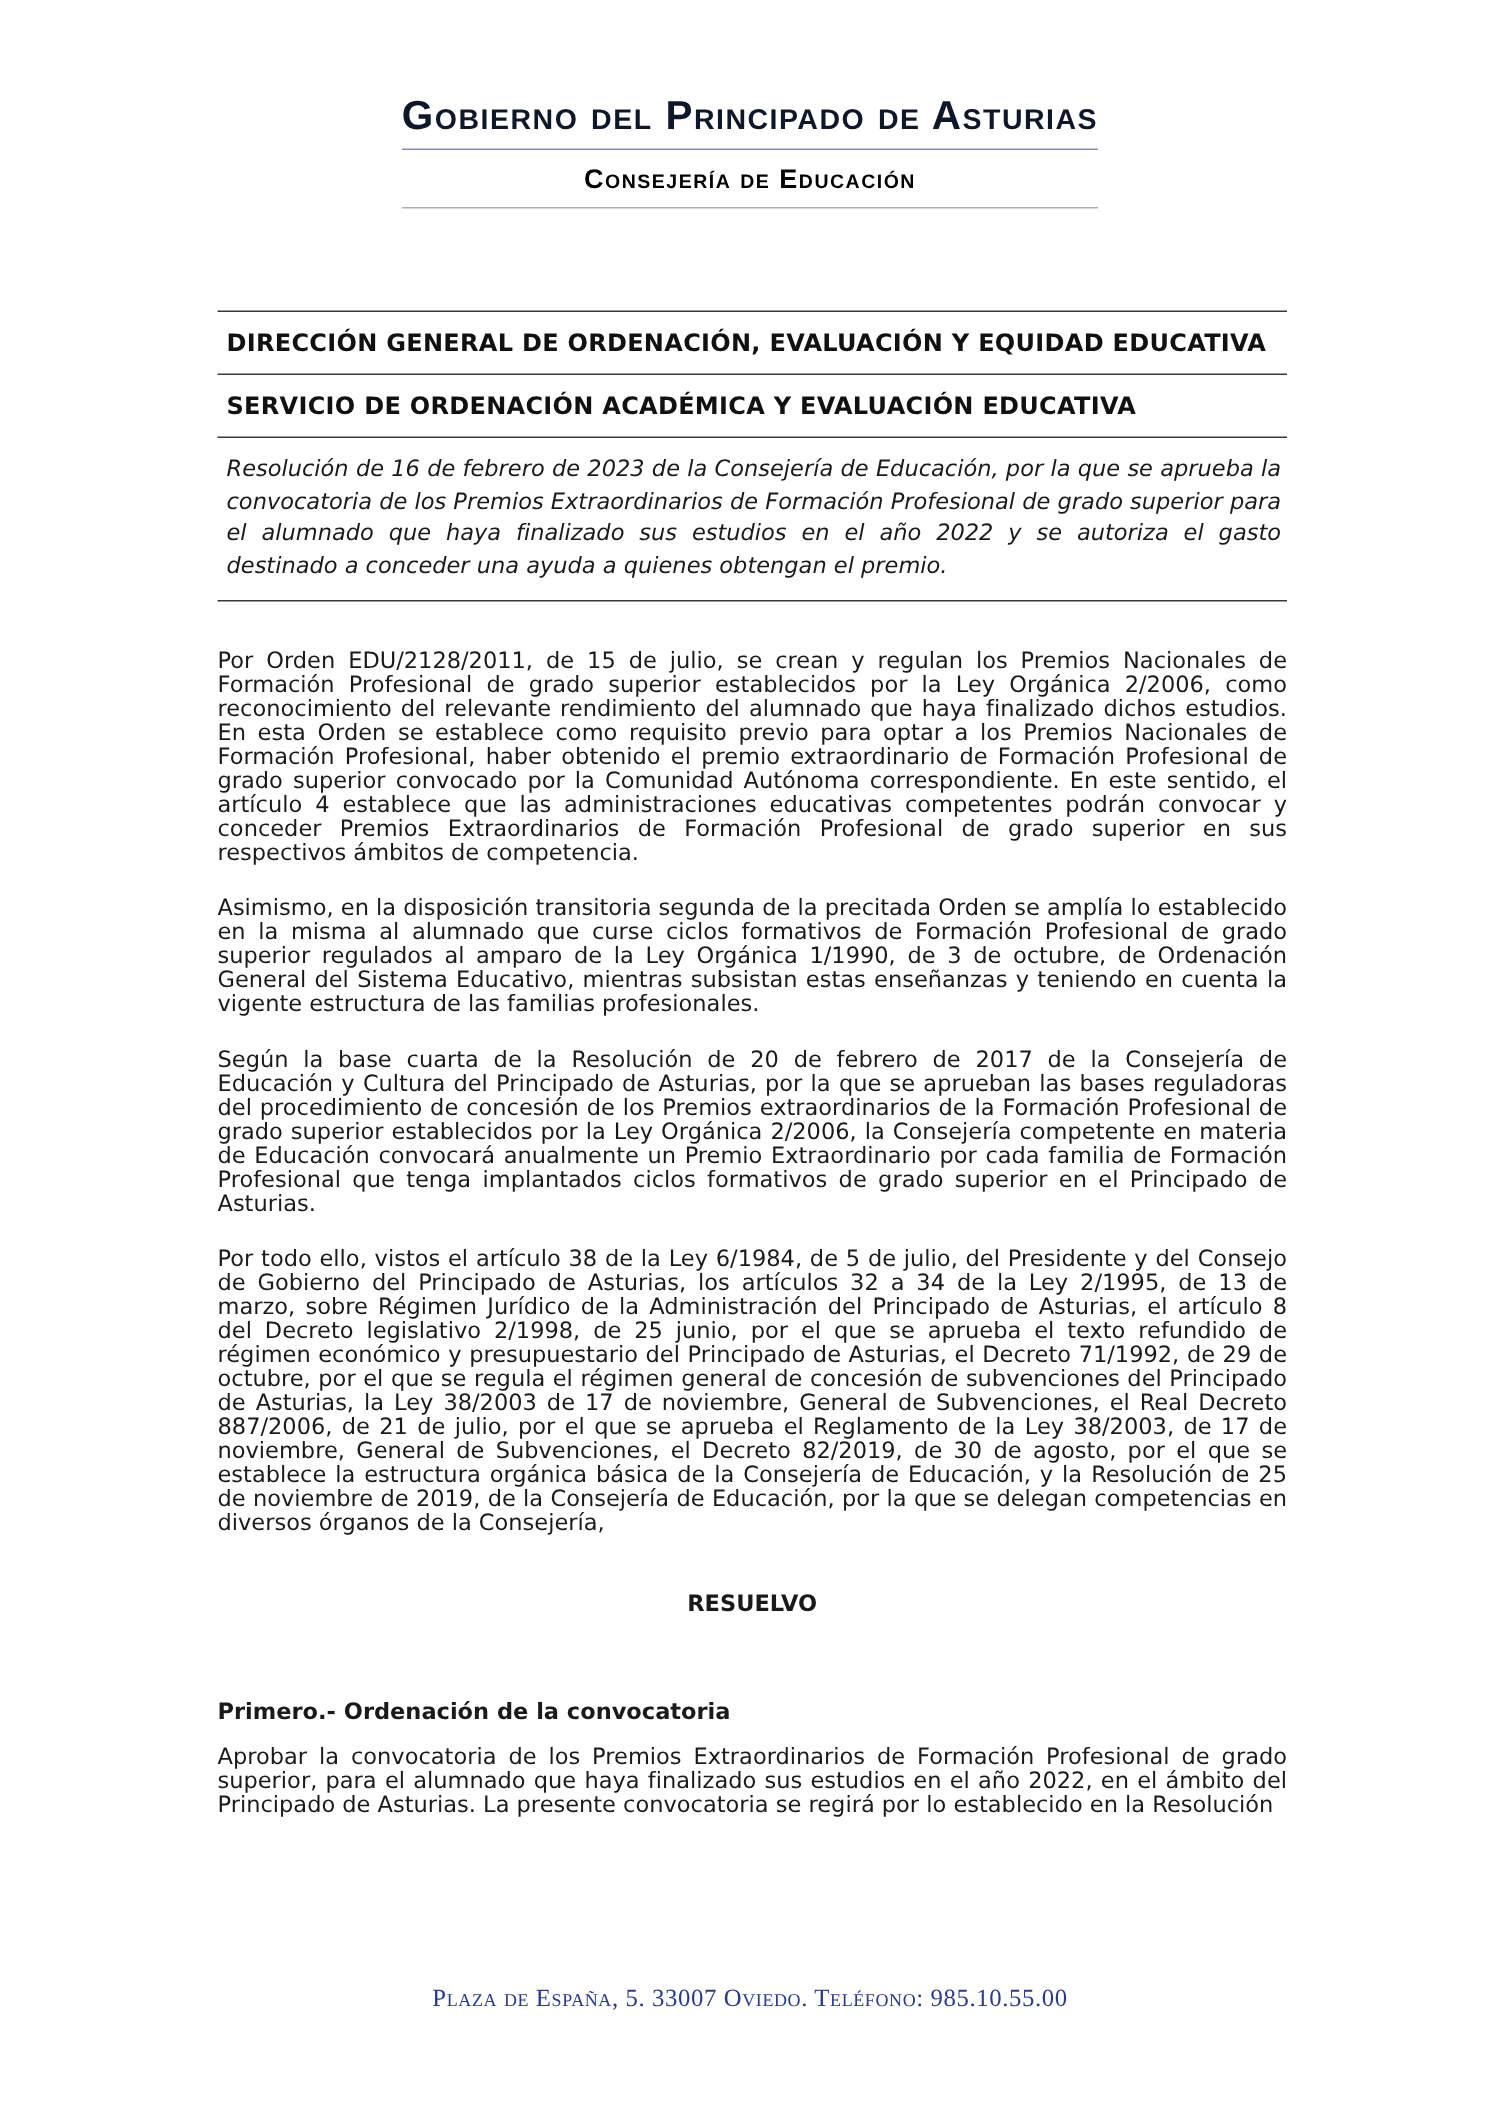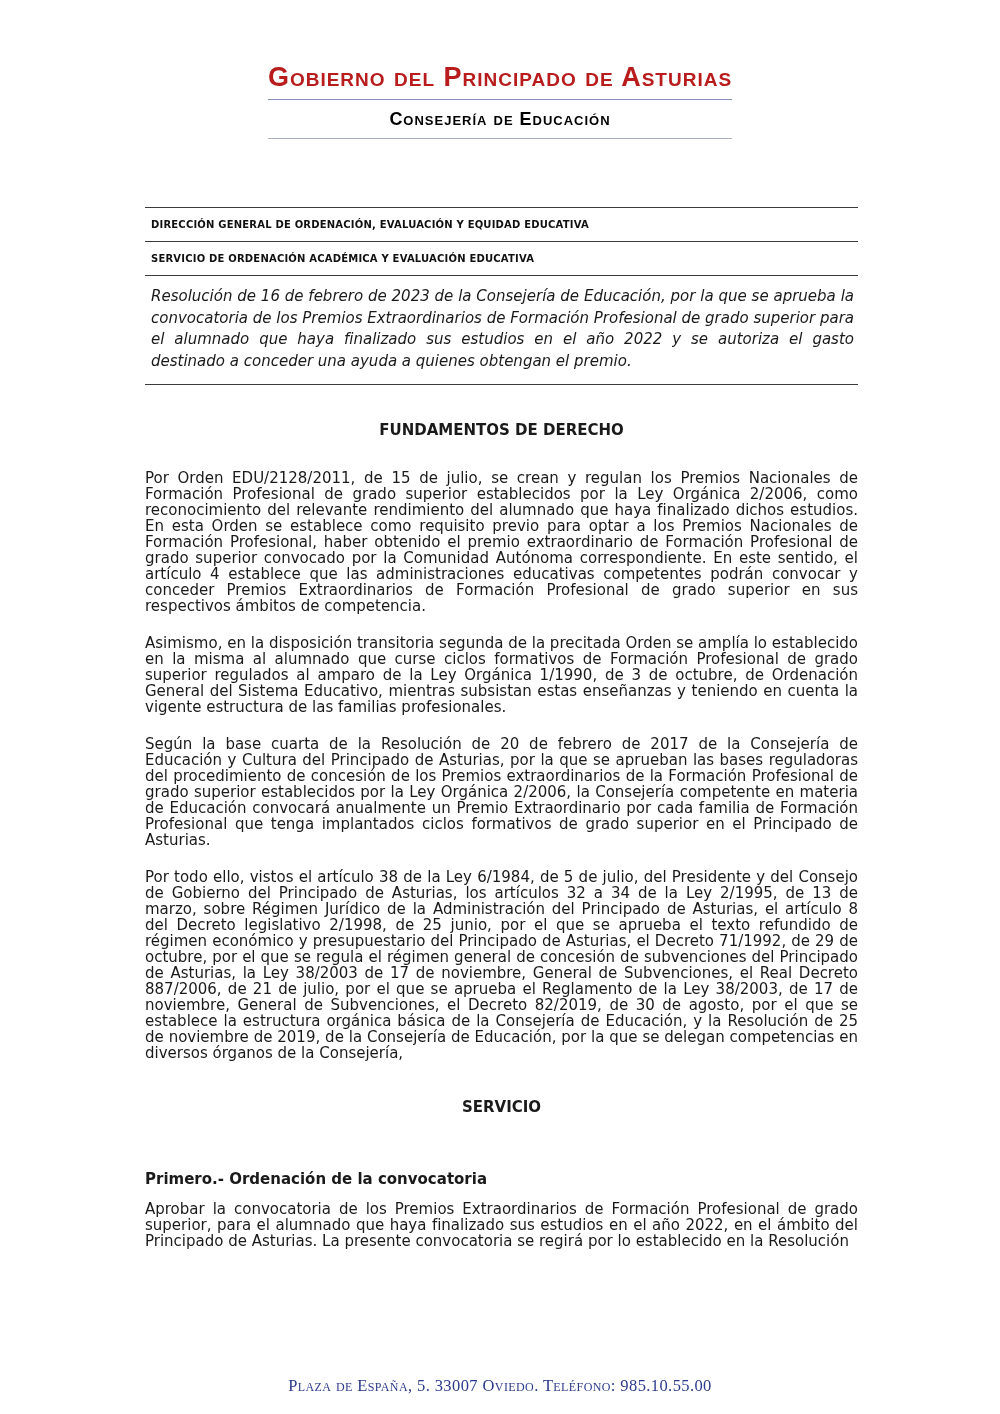--- a/index.html
+++ b/index.html
@@ -23,21 +23,21 @@
   .letterhead {
     padding-top: 62px;
     text-align: center;
   }
   .letterhead .org {
     font-family: "Liberation Sans", sans-serif;
     font-variant: small-caps;
     font-weight: 600;
     font-size: 27px;
     letter-spacing: 1px;
-    color: #b91c1c;
+    color: #0f172a;
     line-height: 30px;
   }
   .letterhead .rule {
     width: 464px;
     margin: 7px auto 0 auto;
     border: none;
     height: 0;
   }
   .letterhead .rule.navy { border-top: 1.5px solid #8890b8; }
   .letterhead .rule.gray { border-top: 1.5px solid #a9aebf; margin-top: 9px; }
@@ -59,21 +59,21 @@
   }
 
   .rule-dark {
     border: none;
     border-top: 1px solid #3a3a3a;
     height: 0;
     margin: 0;
   }
 
   .masthead-line {
-    font-size: 10px;
+    font-size: 16px;
     font-weight: bold;
     color: #111111;
     margin: 0;
     padding: 11px 4px 11px 6px;
     letter-spacing: 0.2px;
   }
 
   .summary {
     font-size: 15px;
     line-height: 21.5px;
@@ -105,21 +105,21 @@
     font-size: 15px;
     font-weight: bold;
     margin: 54px 0 13px 0;
   }
 
   
   .footer {
     position: absolute;
     left: 0;
     right: 0;
-    top: 1376px;
+    top: 1322px;
     text-align: center;
     font-family: "Liberation Serif", serif;
     font-variant: small-caps;
     font-size: 16.5px;
     letter-spacing: 0.4px;
     color: #2b3a8c;
   }
 </style>
 </head>
 <body>
@@ -138,31 +138,30 @@
     <div class="rule-dark"></div>
     <p class="masthead-line">DIRECCIÓN GENERAL DE ORDENACIÓN, EVALUACIÓN Y EQUIDAD EDUCATIVA</p>
 
     <div class="rule-dark"></div>
     <p class="masthead-line">SERVICIO DE ORDENACIÓN ACADÉMICA Y EVALUACIÓN EDUCATIVA</p>
 
     <div class="rule-dark"></div>
     <p class="summary">Resolución de 16 de febrero de 2023 de la Consejería de Educación, por la que se aprueba la convocatoria de los Premios Extraordinarios de Formación Profesional de grado superior para el alumnado que haya finalizado sus estudios en el año 2022 y se autoriza el gasto destinado a conceder una ayuda a quienes obtengan el premio.</p>
     <div class="rule-dark"></div>
 
-    <h1 class="center-heading fundamentos-heading">FUNDAMENTOS DE DERECHO</h1>
 
     <p class="body-par first">Por Orden EDU/2128/2011, de 15 de julio, se crean y regulan los Premios Nacionales de Formación Profesional de grado superior establecidos por la Ley Orgánica 2/2006, como reconocimiento del relevante rendimiento del alumnado que haya finalizado dichos estudios. En esta Orden se establece como requisito previo para optar a los Premios Nacionales de Formación Profesional, haber obtenido el premio extraordinario de Formación Profesional de grado superior convocado por la Comunidad Autónoma correspondiente. En este sentido, el artículo 4 establece que las administraciones educativas competentes podrán convocar y conceder Premios Extraordinarios de Formación Profesional de grado superior en sus respectivos ámbitos de competencia.</p>
 
     <p class="body-par">Asimismo, en la disposición transitoria segunda de la precitada Orden se amplía lo establecido en la misma al alumnado que curse ciclos formativos de Formación Profesional de grado superior regulados al amparo de la Ley Orgánica 1/1990, de 3 de octubre, de Ordenación General del Sistema Educativo, mientras subsistan estas enseñanzas y teniendo en cuenta la vigente estructura de las familias profesionales.</p>
 
     <p class="body-par">Según la base cuarta de la Resolución de 20 de febrero de 2017 de la Consejería de Educación y Cultura del Principado de Asturias, por la que se aprueban las bases reguladoras del procedimiento de concesión de los Premios extraordinarios de la Formación Profesional de grado superior establecidos por la Ley Orgánica 2/2006, la Consejería competente en materia de Educación convocará anualmente un Premio Extraordinario por cada familia de Formación Profesional que tenga implantados ciclos formativos de grado superior en el Principado de Asturias.</p>
 
     <p class="body-par last">Por todo ello, vistos el artículo 38 de la Ley 6/1984, de 5 de julio, del Presidente y del Consejo de Gobierno del Principado de Asturias, los artículos 32 a 34 de la Ley 2/1995, de 13 de marzo, sobre Régimen Jurídico de la Administración del Principado de Asturias, el artículo 8 del Decreto legislativo 2/1998, de 25 junio, por el que se aprueba el texto refundido de régimen económico y presupuestario del Principado de Asturias, el Decreto 71/1992, de 29 de octubre, por el que se regula el régimen general de concesión de subvenciones del Principado de Asturias, la Ley 38/2003 de 17 de noviembre, General de Subvenciones, el Real Decreto 887/2006, de 21 de julio, por el que se aprueba el Reglamento de la Ley 38/2003, de 17 de noviembre, General de Subvenciones, el Decreto 82/2019, de 30 de agosto, por el que se establece la estructura orgánica básica de la Consejería de Educación, y la Resolución de 25 de noviembre de 2019, de la Consejería de Educación, por la que se delegan competencias en diversos órganos de la Consejería,</p>
 
-    <h1 class="center-heading resuelvo-heading">SERVICIO</h1>
+    <h1 class="center-heading resuelvo-heading">RESUELVO</h1>
 
     <h2 class="item-heading">Primero.- Ordenación de la convocatoria</h2>
 
     <p class="body-par last">Aprobar la convocatoria de los Premios Extraordinarios de Formación Profesional de grado superior, para el alumnado que haya finalizado sus estudios en el año 2022, en el ámbito del Principado de Asturias. La presente convocatoria se regirá por lo establecido en la Resolución</p>
 
   </main>
 
   <footer class="footer">Plaza de España, 5. 33007 Oviedo. Teléfono: 985.10.55.00</footer>
 
 </div>

